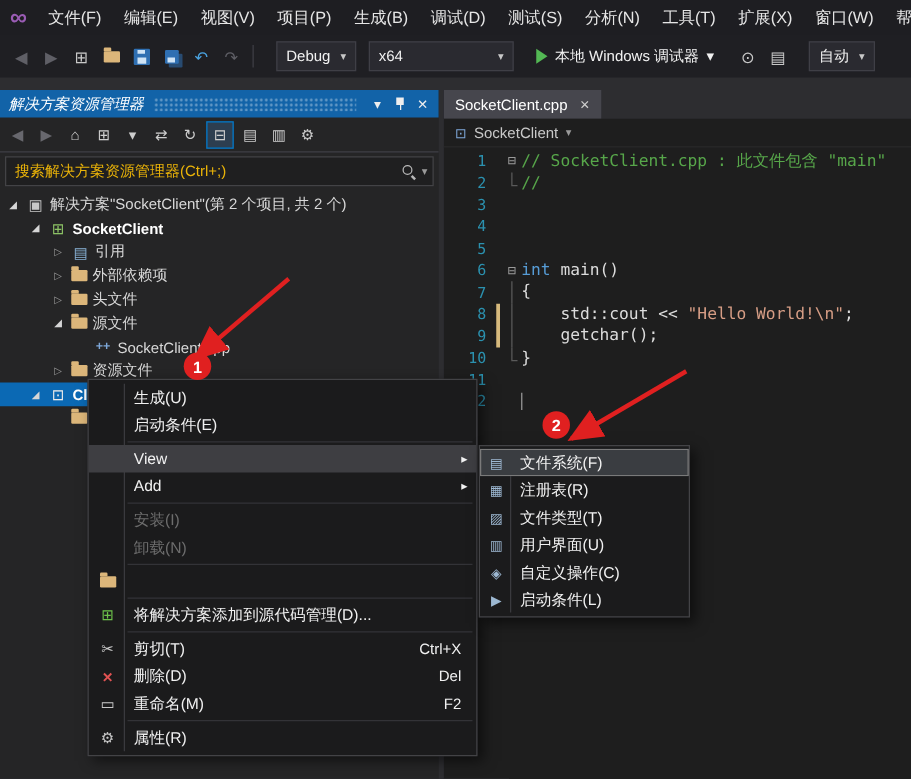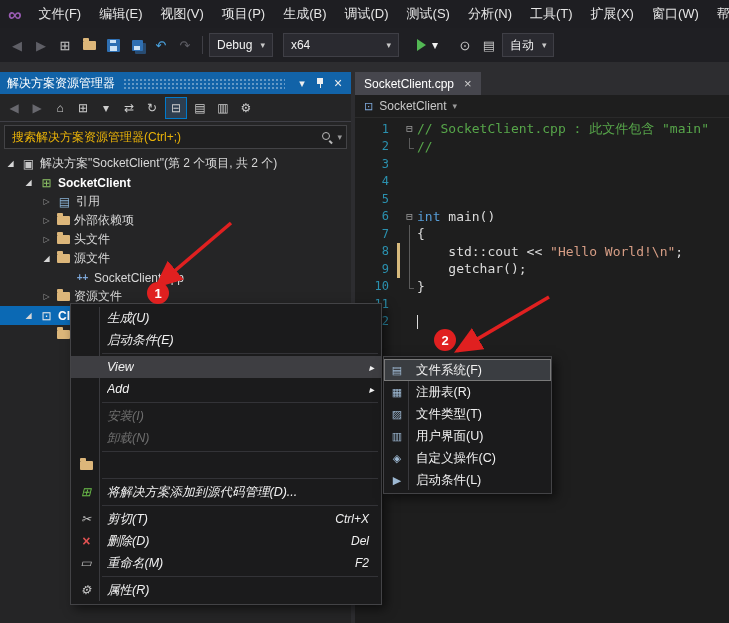--- a/index.html
+++ b/index.html
@@ -10,32 +10,32 @@
   .vs-logo{color:#9a5cb4;font-size:19px;font-weight:bold;margin:0 8px 0 2px;line-height:1;}
   #menubar-items{display:flex;}
   .menu-item{padding:4px 9px;color:#e6e6e6;white-space:nowrap;}
   #toolbar{height:34px;display:flex;align-items:center;background:#1f1f23;padding:0 6px;gap:2px;}
   .tb-group{display:flex;align-items:center;gap:2px;}
   .tb-icon{width:22px;height:22px;display:flex;align-items:center;justify-content:center;color:#c8c8c8;font-size:13px;}
   .tb-icon.dim{color:#5f5f66;}
   .tb-icon.blue{color:#4aa3e0;}
   .tsep{width:1px;height:18px;background:#3f3f46;margin:0 4px;}
   .combo{display:flex;align-items:center;height:22px;background:#2a2a30;border:1px solid #3f3f46;
-         font-size:12px;padding:0 7px;gap:8px;white-space:nowrap;}
+         font-size:12px;padding:0 7px;gap:8px;margin-left:12px;white-space:nowrap;}
   .combo.wide{width:100px;margin-left:8px;}
   .combo .arr{font-size:9px;color:#c8c8c8;}
   .run{display:flex;align-items:center;gap:6px;font-size:12px;margin-left:12px;white-space:nowrap;padding:0 4px;}
   .play{width:0;height:0;border-left:9px solid #53b854;border-top:6px solid transparent;border-bottom:6px solid transparent;}
   
   #main{position:absolute;top:72px;left:0;right:0;bottom:0;display:flex;}
   #sol-explorer{width:351px;background:#252526;display:flex;flex-direction:column;overflow:hidden;}
   #editor{flex:1;margin-left:4px;display:flex;flex-direction:column;background:#2d2d30;overflow:hidden;}
   
   .ptitle{height:22px;display:flex;align-items:center;background:#1263a8;padding:0 4px 0 7px;}
-  .pt-text{font-size:12px;color:#fff;white-space:nowrap;}
+  .pt-text{font-size:12px;color:#fff;white-space:nowrap;font-style:italic;}
   .pt-dots{flex:1;height:11px;margin:0 8px;
            background-image:radial-gradient(rgba(255,255,255,.35) 1px,transparent 1.2px);background-size:4px 4px;}
   .pt-ic{width:18px;height:16px;display:flex;align-items:center;justify-content:center;color:#eee;font-size:11px;}
   .pin-icon{position:relative;}
   .pin-icon::before{content:"";position:absolute;left:6px;top:3px;width:6px;height:6px;background:#eee;}
   .pin-icon::after{content:"";position:absolute;left:8.5px;top:9px;width:1px;height:4px;background:#eee;}
   
   .ptoolbar{height:27px;display:flex;align-items:center;gap:3px;padding:0 4px;border-bottom:1px solid #3f3f46;}
   .ptb-icon{width:20px;height:20px;display:flex;align-items:center;justify-content:center;color:#cdcdcd;font-size:12px;}
   .ptb-icon.dim{color:#68686e;}
@@ -88,21 +88,21 @@
   .codeln{white-space:pre;color:#dcdcdc;overflow:hidden;}
   .c-comment{color:#57a64a;}
   .c-dir,.c-inc{color:#bfbfbf;}
   .c-kw{color:#569cd6;}
   .c-str{color:#d69d85;}
   .c-plain{color:#dcdcdc;margin-top:37px;}
   .u{border-bottom:1px dotted #bdbdbd;}
   .caret{display:inline-block;width:1px;height:14px;background:#dcdcdc;vertical-align:middle;}
   
   #ctx-menu{position:absolute;left:70px;top:303px;width:310px;background:#1b1b1c;border:1px solid #434346;
-            box-shadow:4px 4px 10px rgba(0,0,0,.55);z-index:40;padding:3px 0;font-size:12.5px;font-style:italic;}
+            box-shadow:4px 4px 10px rgba(0,0,0,.55);z-index:40;padding:3px 0;font-size:12.5px;}
   .gutter{position:absolute;left:28px;top:3px;bottom:3px;width:1px;background:#3a3a3e;}
   .cm-item{height:22px;display:flex;align-items:center;position:relative;color:#f1f1f1;padding:0 12px 0 36px;}
   .cm-item.hl{background:#3e3e42;}
   .cm-item.disabled{color:#6d6d6d;}
   .cm-item .ic{position:absolute;left:5px;width:20px;height:100%;display:flex;align-items:center;justify-content:center;font-size:12px;color:#c8c8c8;}
   .cm-item .lb{white-space:nowrap;overflow:hidden;}
   .cm-item .sc{margin-left:auto;font-size:12px;color:#f1f1f1;}
   .subarr{position:absolute;right:7px;top:50%;transform:translateY(-50%);font-size:10px;color:#f1f1f1;}
   .cm-sep{height:1px;background:#333337;margin:2px 3px 2px 31px;}
   .delete-icon{color:#e05252 !important;font-weight:bold;font-size:14px !important;}
@@ -169,20 +169,21 @@
     <div class="combo">
       <span>Debug</span>
       <span class="arr">▾</span>
     </div>
     <div class="combo wide">
       <span>x64</span>
       <span class="arr" style="margin-left:auto">▾</span>
     </div>
     <div class="run">
       <span class="play"></span>
+      <span>本地 Windows 调试器</span>
       <span class="arr">▾</span>
     </div>
     <div id="tb-right" class="tb-group" style="margin-left:10px">
         <span class="tb-icon">⊙</span>
         <span class="tb-icon">▤</span>
       </div>
     <div class="combo">
       <span>自动</span>
       <span class="arr">▾</span>
     </div>

